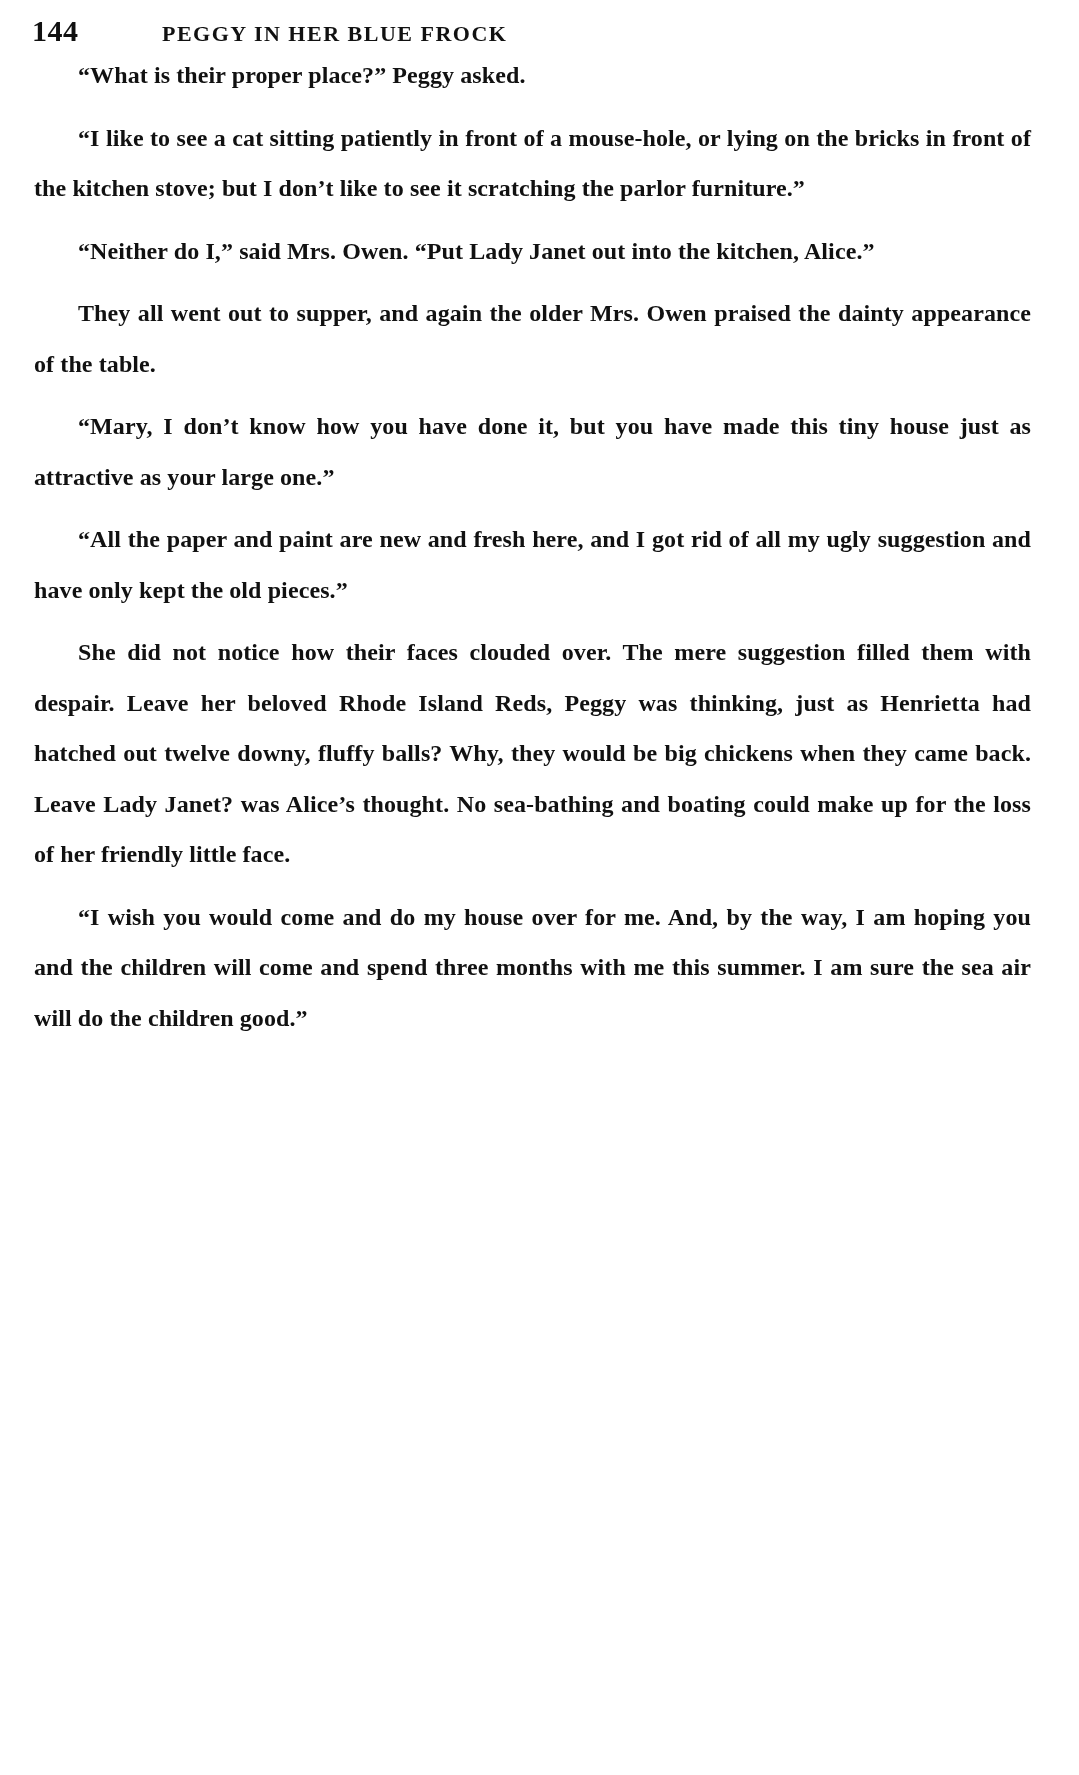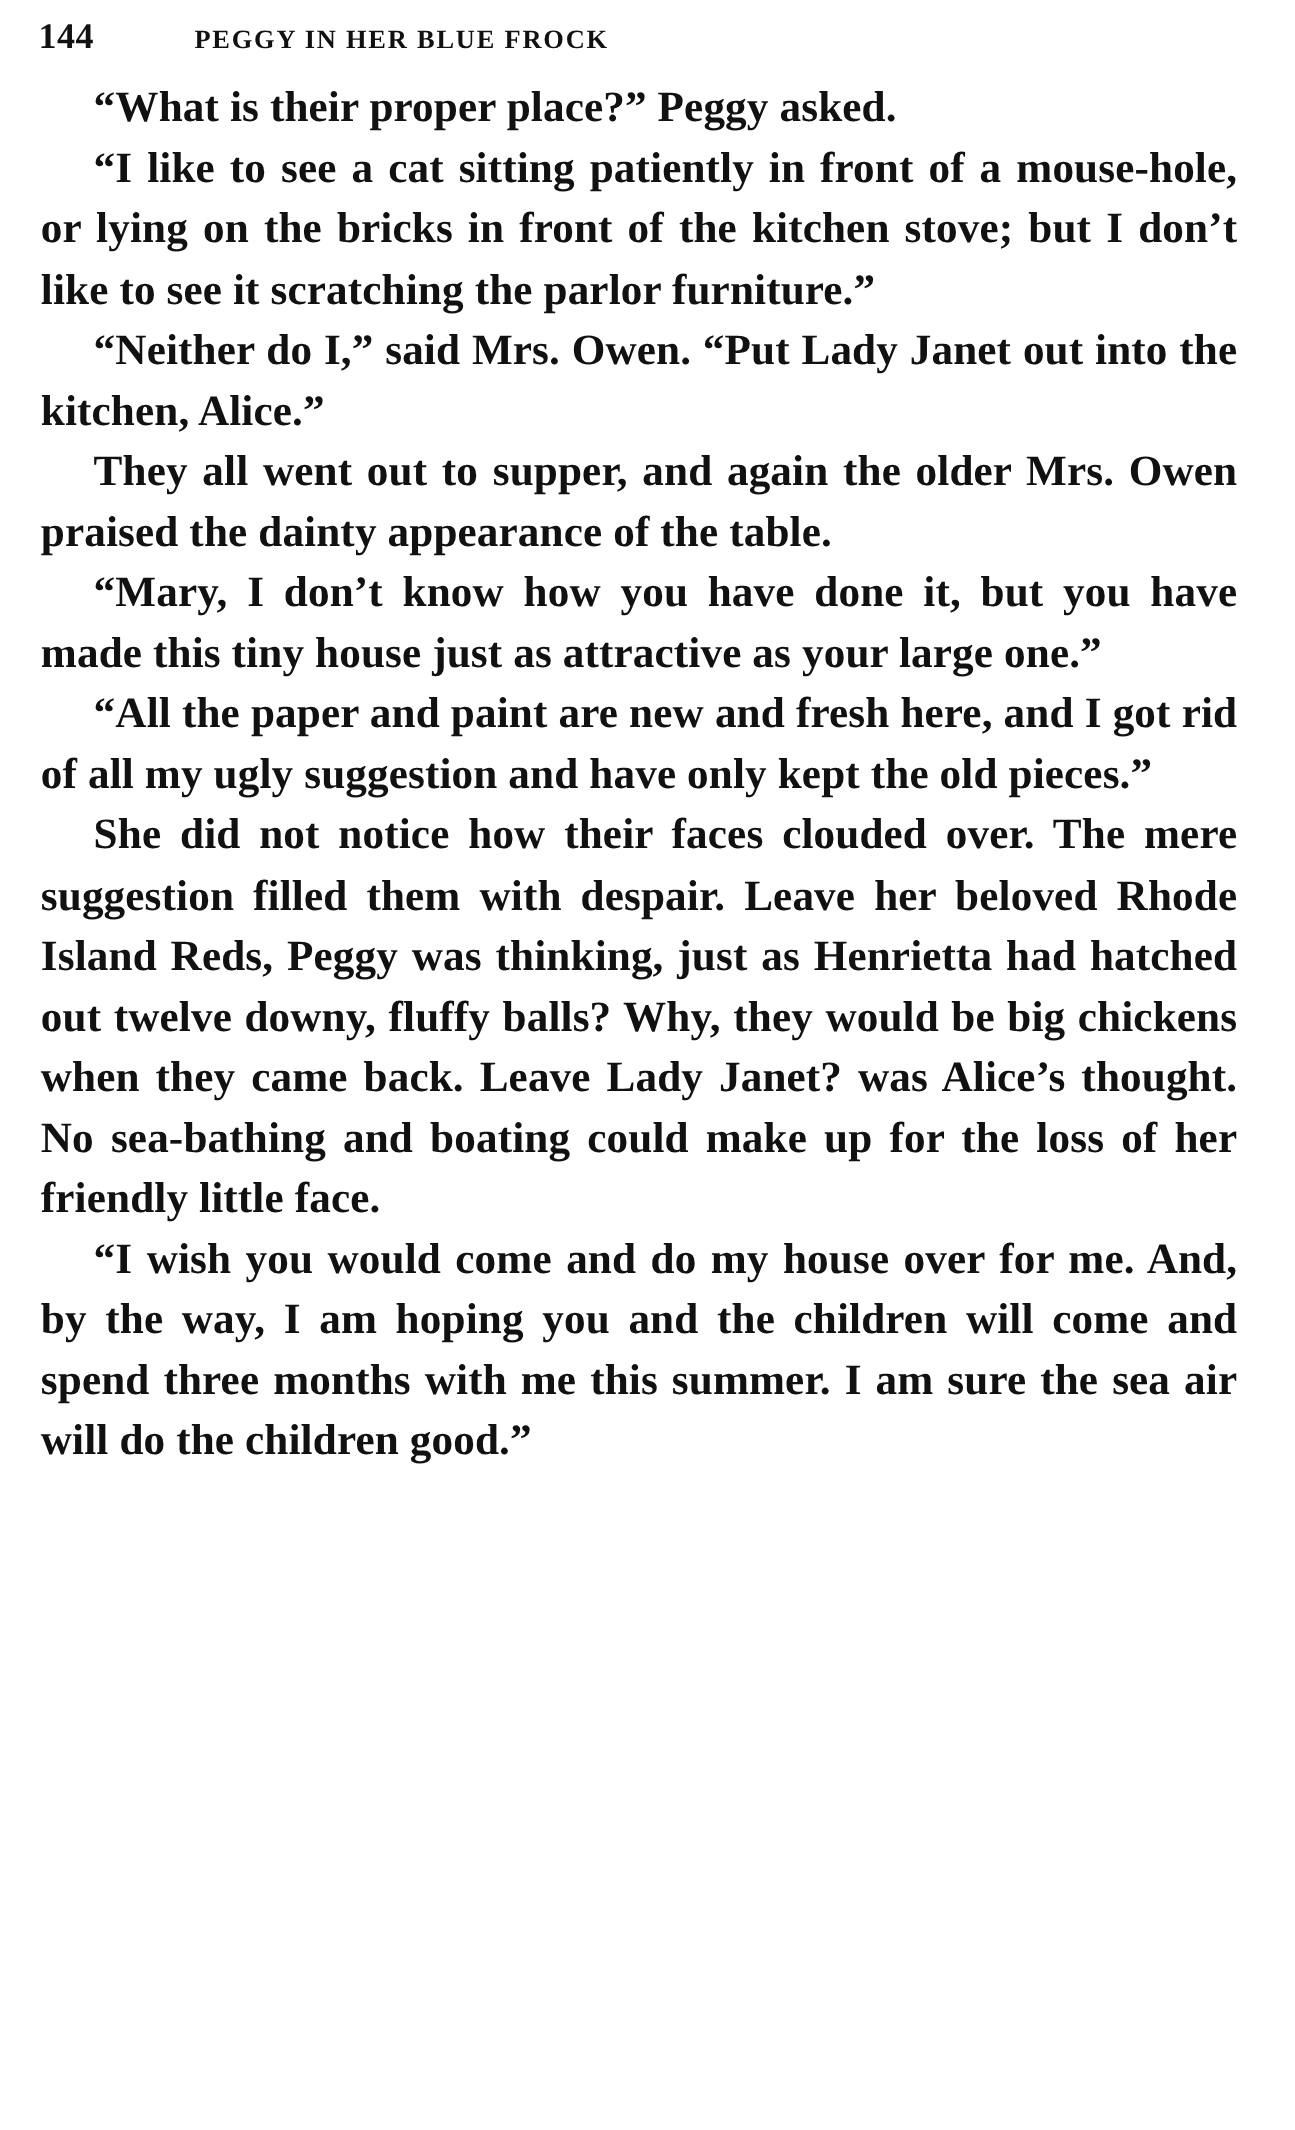--- a/index.html
+++ b/index.html
@@ -17,54 +17,54 @@
   .page {
     position: relative;
     width: 1079px;
     height: 1775px;
     box-sizing: border-box;
     padding: 14px 40px 0 24px;
   }
   .header {
     display: flex;
     align-items: baseline;
-    margin: 0 0 16px 0;
+    margin: 0 0 2px 0;
     padding: 0 0 0 8px;
   }
   .folio {
     font-size: 30px;
     font-weight: 700;
     letter-spacing: 0.5px;
     width: 120px;
     flex: 0 0 auto;
   }
   .running-head {
     flex: 1 1 auto;
     text-align: left;
     font-size: 22px;
     font-weight: 700;
     letter-spacing: 1.5px;
     padding-left: 10px;
   }
   .body-text {
-    font-size: 36px;
+    font-size: 24px;
     line-height: 50.5px;
     text-align: justify;
     text-justify: inter-word;
     font-weight: 600;
     letter-spacing: 0.1px;
     padding: 0 8px 0 10px;
   }
   .body-text p {
     margin: 0;
     text-indent: 44px;
   }
   
   .body-text p + p {
-    margin-top: 0;
+    margin-top: 12px;
   }
 </style>
 </head>
 <body>
 
 <div class="page">
 
   <div class="header">
     <div class="folio">144</div>
     <div class="running-head">PEGGY IN HER BLUE FROCK</div>

